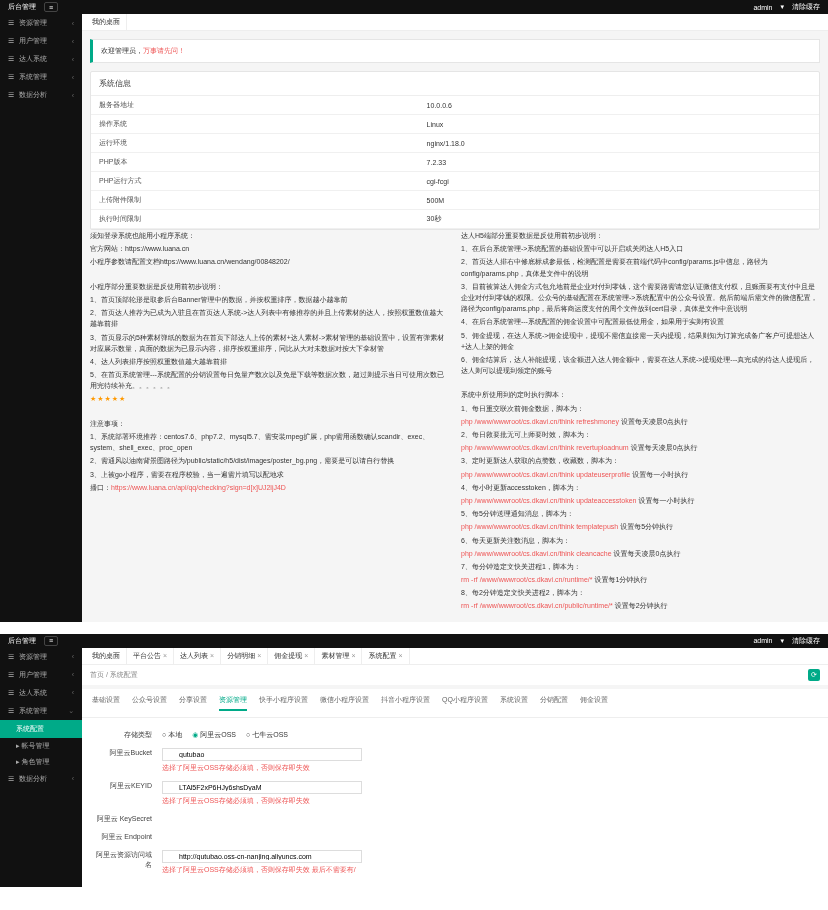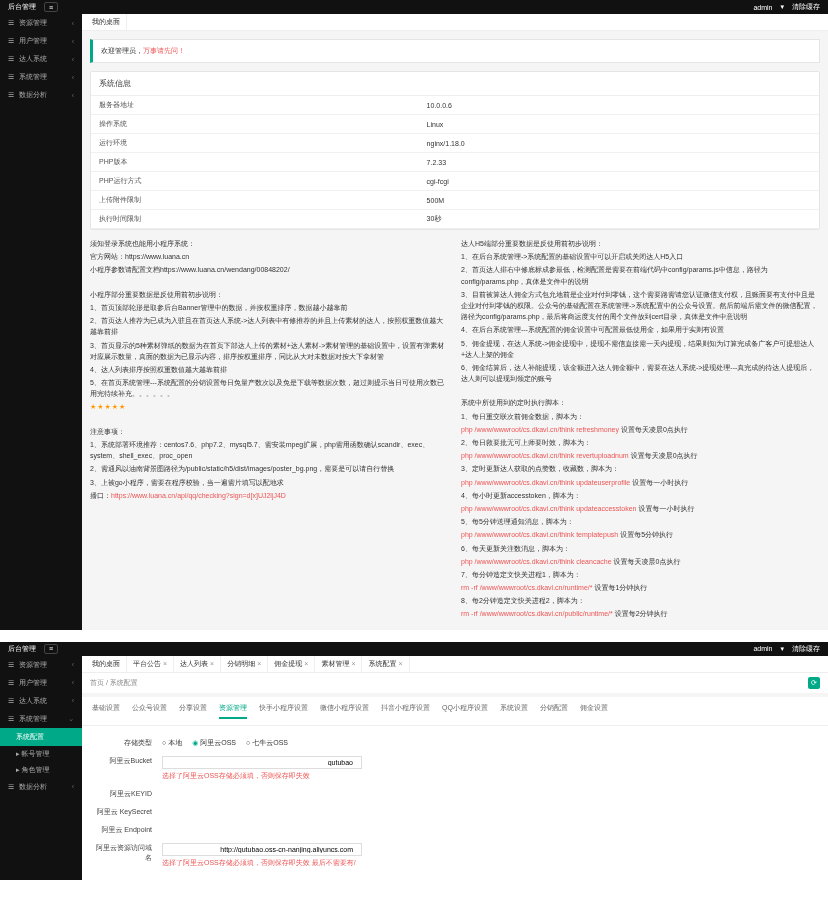--- a/index.html
+++ b/index.html
@@ -24,42 +24,42 @@
 .tabs .tab { padding: 3px 6px; border-right: 1px solid #eee; display: flex; align-items: center; gap: 2px; }
 .tabs .close { color: #999; font-size: 7px; }
 
 .content { padding: 8px; }
 .breadcrumb { font-size: 7px; color: #888; padding: 4px 8px; background: #fff; margin-bottom: 4px; display: flex; align-items: center; justify-content: space-between; }
 .refresh { background: #0a8; color: #fff; width: 12px; height: 12px; border-radius: 2px; display: flex; align-items: center; justify-content: center; font-size: 7px; }
 
 .alert { background: #fff; border: 1px solid #e5e5e5; border-left: 3px solid #0a8; padding: 6px 8px; font-size: 7px; margin-bottom: 8px; }
 .alert .red { color: #e55; }
 
-.card { background: #fff; border: 1px solid #e5e5e5; border-radius: 2px; margin-bottom: 8px; }
+.card { background: #fff; border: 1px solid #e5e5e5; border-radius: 2px; }
 .card-h { padding: 6px 8px; font-size: 8px; border-bottom: 1px solid #eee; }
 .table { width: 100%; border-collapse: collapse; font-size: 7px; }
 .table td { padding: 4px 8px; border-bottom: 1px solid #f0f0f0; }
 .table td:first-child { width: 45%; color: #555; }
 
 .two-col { display: flex; gap: 12px; }
 .two-col > div { flex: 1; font-size: 7px; line-height: 1.6; }
 .two-col p { margin-bottom: 2px; }
 .red-link { color: #e55; }
 .stars { color: #f90; letter-spacing: 1px; }
 
 .section2 { margin-top: 12px; }
 .inner-tabs { display: flex; gap: 12px; border-bottom: 1px solid #eee; padding: 6px 10px; font-size: 7px; background: #fff; }
 .inner-tabs .t { color: #666; cursor: pointer; }
 .inner-tabs .t.active { color: #0a8; border-bottom: 2px solid #0a8; padding-bottom: 4px; }
 
 .form { background: #fff; padding: 8px 10px; }
 .form-row { display: flex; align-items: flex-start; gap: 10px; padding: 4px 0; font-size: 7px; }
 .form-row .lbl { width: 60px; text-align: right; color: #444; flex-shrink: 0; }
 .form-row .val { flex: 1; }
-.form-row .val input[type=text] { border: 1px solid #ddd; padding: 2px 8px; font-size: 7px; width: 200px; text-align: right; }
+.form-row .val input[type=text] { border: 1px solid #ddd; padding: 2px 16px; font-size: 7px; width: 200px; }
 .form-row .hint { color: #e55; display: block; margin-top: 2px; }
 .radio-group { display: flex; gap: 10px; align-items: center; }
 .radio-on { color: #0a8; }
 </style>
 </head>
 <body>
 
 <div class="top-bar">
   <div class="left">
     <span>后台管理</span>
@@ -260,20 +260,21 @@
                 <label>○ 七牛云OSS</label>
               </span>
             </span>
           </div>
           <div class="form-row">
             <span class="lbl">阿里云Bucket</span>
             <span class="val"><input type="text" value="qutubao" style=""><span class="hint">选择了阿里云OSS存储必须填，否则保存即失效</span></span>
           </div>
           <div class="form-row">
             <span class="lbl">阿里云KEYID</span>
+            <span class="val"><input type="text" value="LTAl5F2xP6HJy6shsDyaM" style=""><span class="hint">选择了阿里云OSS存储必须填，否则保存即失效</span></span>
           </div>
           <div class="form-row">
             <span class="lbl">阿里云 KeySecret</span>
           </div>
           <div class="form-row">
             <span class="lbl">阿里云 Endpoint</span>
           </div>
           <div class="form-row">
             <span class="lbl">阿里云资源访问域名</span>
             <span class="val"><input type="text" value="http://qutubao.oss-cn-nanjing.aliyuncs.com" style=""><span class="hint">选择了阿里云OSS存储必须填，否则保存即失效 最后不需要有/</span></span>

